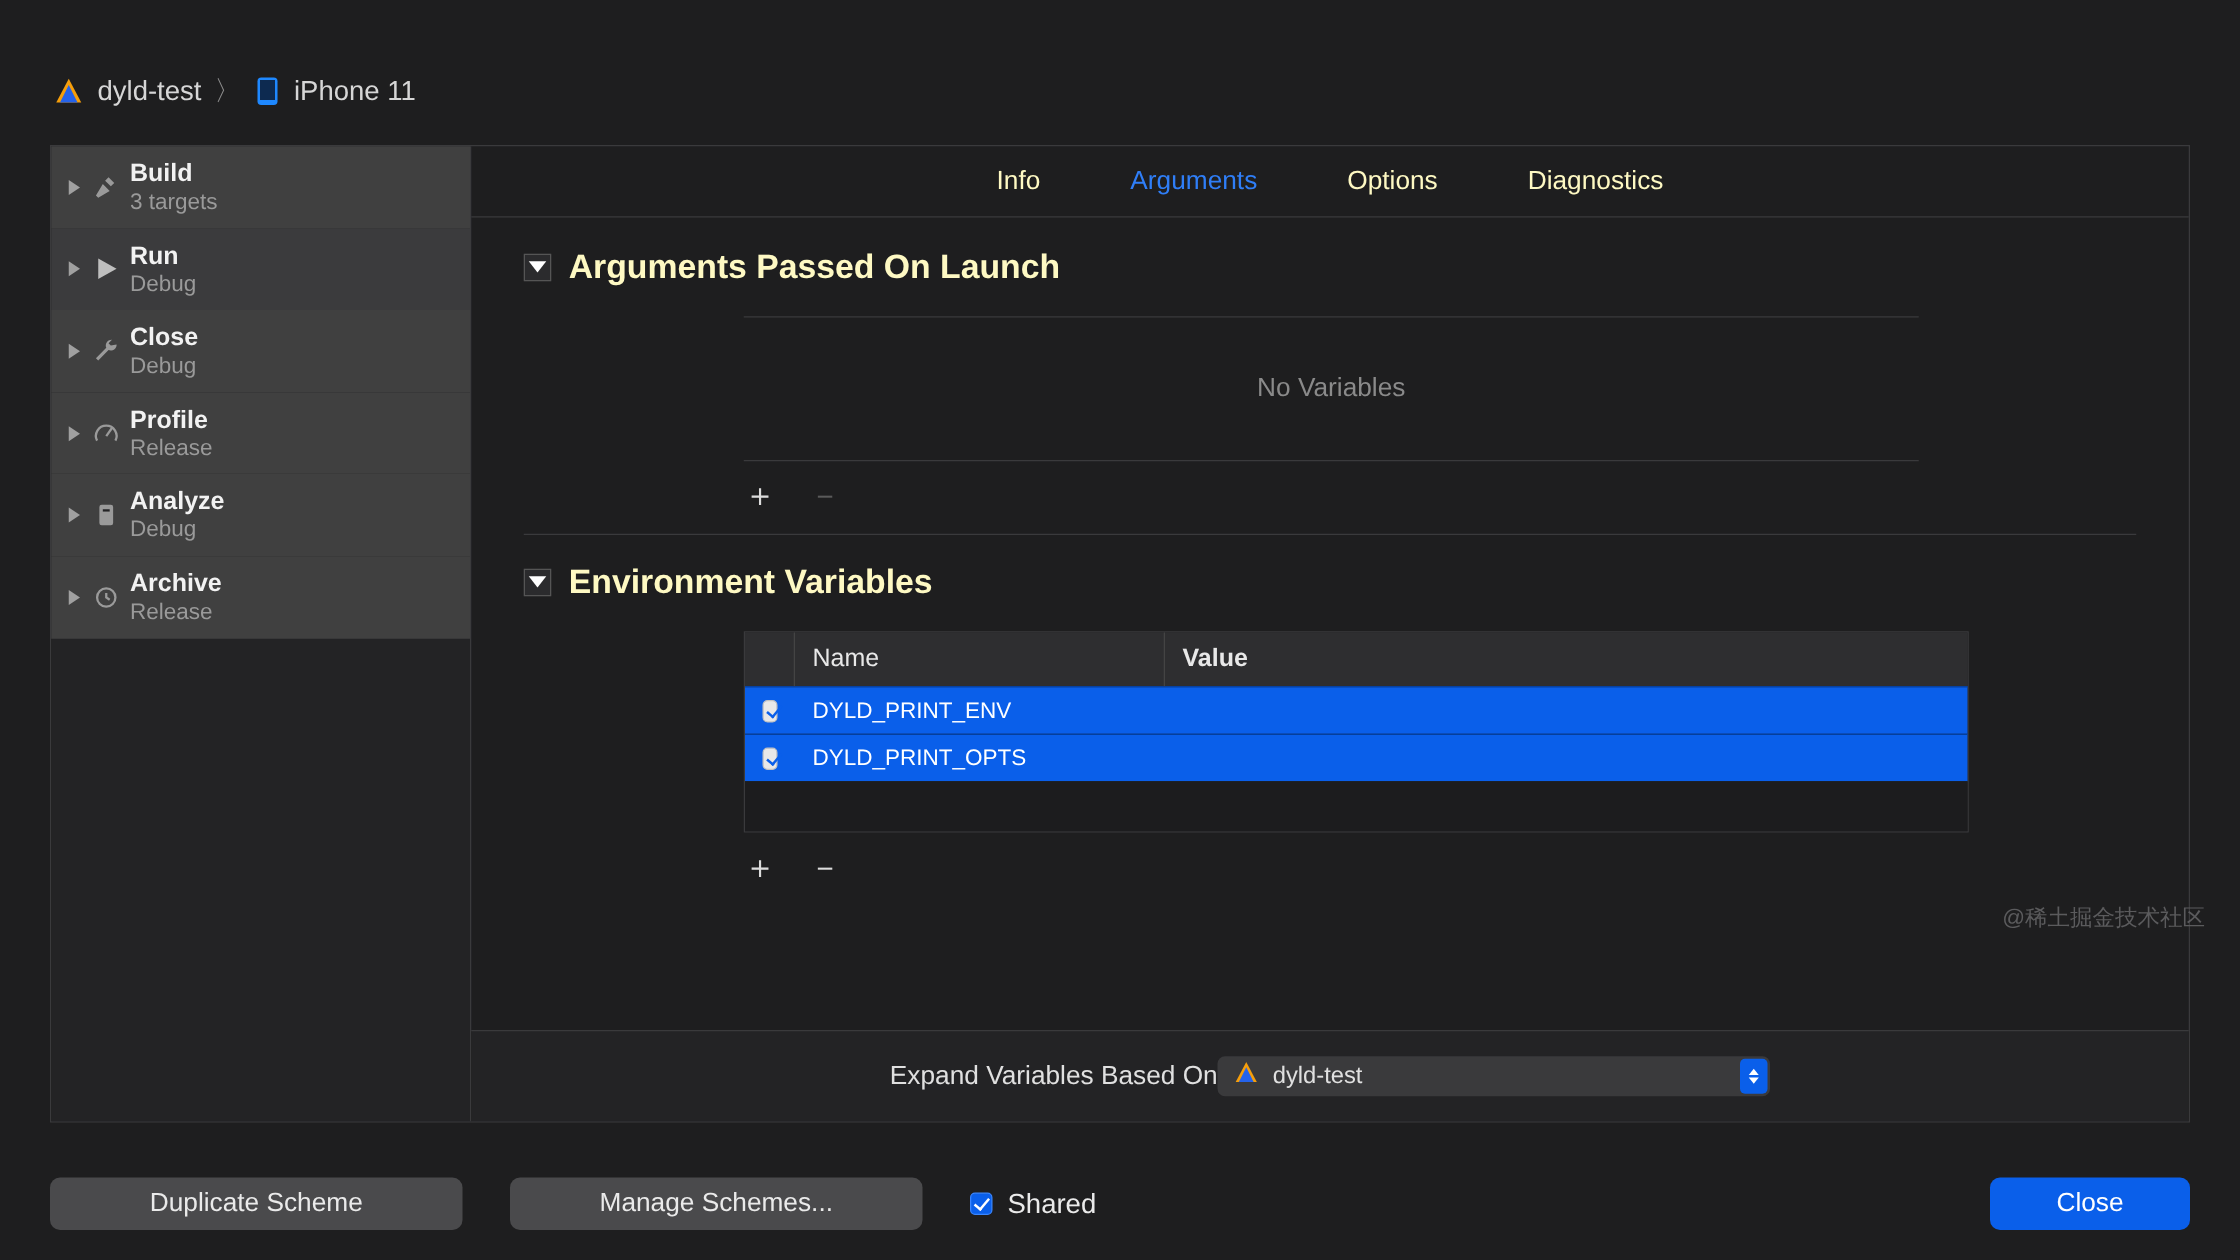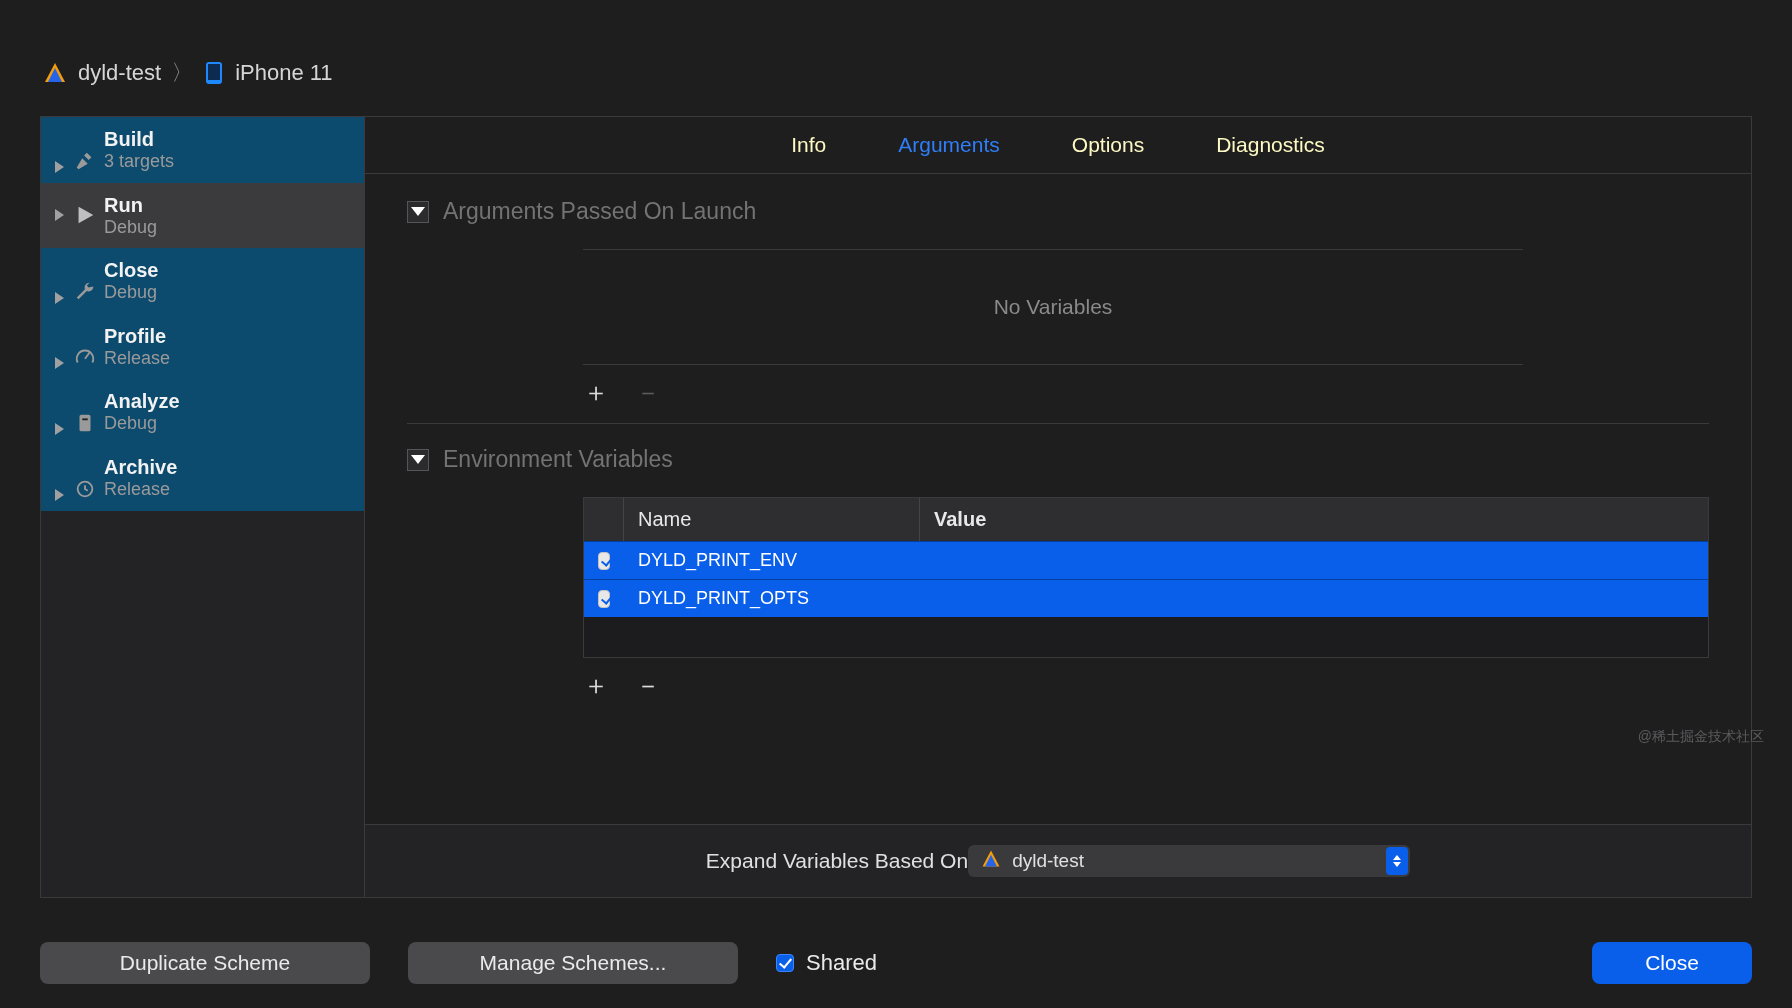--- a/index.html
+++ b/index.html
@@ -35,21 +35,21 @@
   background: #232325;
 }
 .sidebar-item {
   display: flex;
   align-items: center;
   gap: 6px;
   padding: 10px 10px 10px 14px;
   cursor: default;
 }
 .sidebar-item.selected { background: #3b3b3d; align-items: center; }
-.sidebar-item.dim { background: #0c4a6e; align-items: flex-end; }
+.sidebar-item.dim { background: #404040; }
 .disclosure {
   width: 0; height: 0;
   border-top: 6px solid transparent;
   border-bottom: 6px solid transparent;
   border-left: 9px solid #a0a0a0;
   margin-right: 2px;
 }
 .action-icon {
   width: 26px; height: 24px;
   display: inline-flex; align-items: center; justify-content: center;
@@ -63,37 +63,37 @@
   display:flex; justify-content:center; gap:72px;
   border-bottom:1px solid #3a3a3c;
   padding: 16px 0;
 }
 .tab { font-size:21px; color:#fef9c3; cursor:default; }
 .tab.active { color:#2f7ef7; }
 .content { flex:1; padding: 18px 42px 0 42px; }
 .section-head { display:flex; align-items:center; gap:14px; margin-top:6px; }
 .disc-box { width:22px; height:22px; background:#2b2b2d; border:1px solid #555; display:flex; align-items:center; justify-content:center; }
 .disc-box .tri { width:0;height:0;border-left:7px solid transparent;border-right:7px solid transparent;border-top:9px solid #fff; }
-.section-title { font-size:23px; font-weight:400; color:#737373; }
+.section-title { font-size:27px; font-weight:700; color:#fef9c3; }
 .args-box {
   margin: 24px 0 0 176px;
   border-top: 1px solid #3a3a3c;
   border-bottom: 1px solid #3a3a3c;
   height: 116px;
   display:flex; align-items:center; justify-content:center;
   color:#8a8a8a; font-size:21px;
   width: 940px;
 }
 .addremove { display:flex; gap:26px; margin: 14px 0 0 176px; align-items:center; }
 .plusminus { color:#dcdcdc; font-size:26px; line-height:1; cursor:default; user-select:none; }
 .plusminus.dim { color:#5a5a5a; }
 .hr { height:1px; background:#3a3a3c; margin-top:18px; }
 .env-table {
   margin: 24px 0 0 176px;
-  width: 1126px;
+  width: 980px;
   border: 1px solid #3a3a3c;
   background:#1c1c1e;
 }
 .env-head { display:flex; background:#2e2e30; }
 .env-head .col { padding:10px 14px; font-size:20px; color:#e8e8e8; }
 .env-head .col.check { width:40px; border-right:1px solid #444; }
 .env-head .col.name { width:296px; border-right:1px solid #444; }
 .env-head .col.value { flex:1;font-weight:bold; }
 .env-row { display:flex; align-items:center; background:#0a5fea; padding:4px 0; border-top:1px solid #053f9c; }
 .env-row .cell { padding:4px 14px; font-size:18px; color:#ffffff; }
@@ -145,21 +145,21 @@
   border-radius:8px;
   font-size:21px;
   padding:9px 26px;
   min-width:330px;
   text-align:center;
   cursor:default;
 }
 .btn.primary { background:#0a5fea; color:#fff; min-width:160px; }
 .shared { display:flex; align-items:center; gap:12px; font-size:22px; color:#eaeaea; }
 .spacer { flex:1; }
-.watermark { position: fixed; right: 28px; bottom: 262px; color:#5b5b5d; font-size:14px; }
+.watermark { position: fixed; right: 28px; bottom: 262px; color:#5b5b5d; font-size:18px; }
 .app-icon-small svg { width:22px; height:22px; }
 
 .icon-svg { width:24px; height:22px; }
 </style>
 </head>
 <body>
 
 <div class="container">
   <div class="breadcrumb">
     <span class="bcicon">

